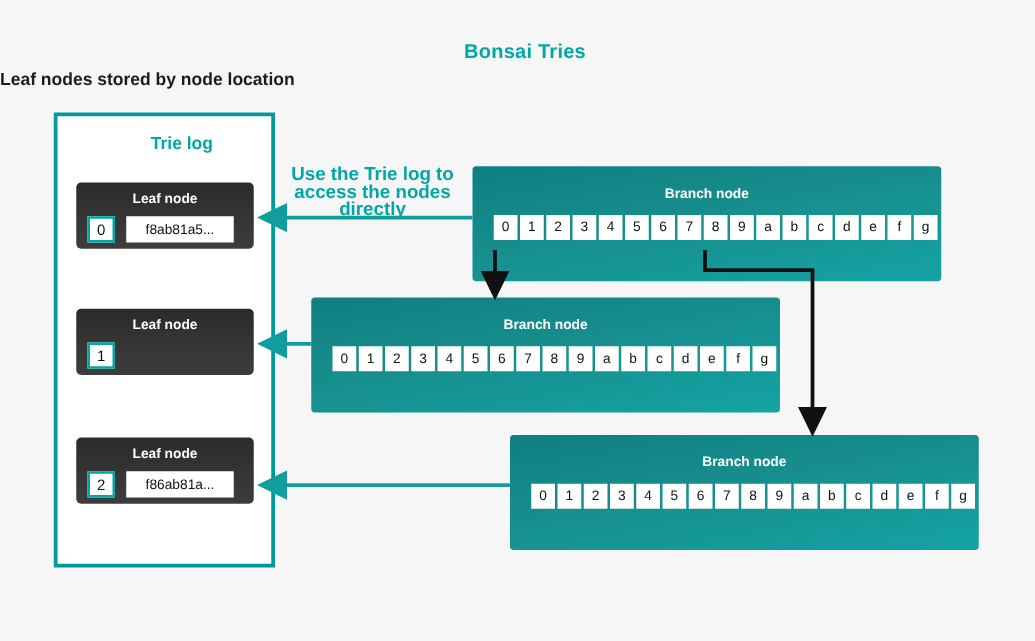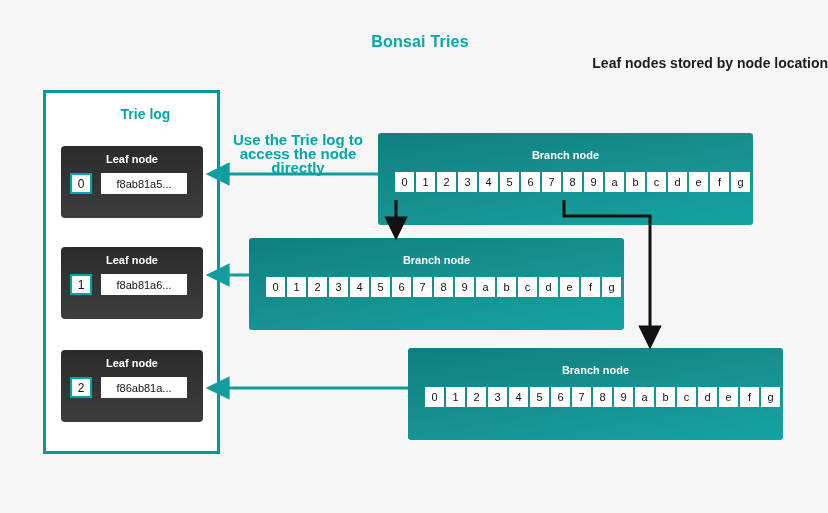--- a/index.html
+++ b/index.html
@@ -12,40 +12,40 @@
   #stage { position: relative; width: 828px; height: 513px; }
 
   
   .title {
     position: absolute; left: 0; top: 33px; width: 828px;
     text-align: center; font-size: 16px; font-weight: bold;
     color: #00a7a7; letter-spacing: .2px; padding-left: 12px;
   }
   .subtitle {
     position: absolute; left: 0; top: 55px; width: 828px;
-    text-align: right; font-size: 14px; font-weight: bold;
+    text-align: left; font-size: 14px; font-weight: bold;
     color: #1c1c1c;
   }
 
   
   .trielog-panel {
     position: absolute; left: 43px; top: 90px;
     width: 177px; height: 364px;
     background: #ffffff;
     border: 3px solid #009a9a;
   }
   .trielog-title {
     position: absolute; left: 43px; top: 106px; width: 205px;
     text-align: center; font-size: 14px; font-weight: bold;
     color: #00a7a7;
   }
 
   
   .leaf {
-    position: absolute; left: 61px; width: 142px; height: 72px;
+    position: absolute; left: 61px; width: 142px; height: 53px;
     background: linear-gradient(180deg, #2b2b2b 0%, #3d3d3d 100%);
     border-radius: 4px;
   }
   .leaf-label {
     position: absolute; left: 0; top: 7px; width: 142px;
     text-align: center; font-size: 11px; font-weight: bold;
     color: #ffffff;
   }
   .leaf-row {
     position: absolute; left: 9px; top: 27px;
@@ -116,35 +116,34 @@
     <div class="leaf-row">
       <div class="leaf-index">0</div>
       <div class="leaf-hash">f8ab81a5...</div>
     </div>
   </div>
 
   <div class="leaf" style="top:247px;">
     <div class="leaf-label">Leaf node</div>
     <div class="leaf-row">
       <div class="leaf-index">1</div>
-      <div class="leaf-hash">f8ab81a6...</div>
     </div>
   </div>
 
   <div class="leaf" style="top:350px;">
     <div class="leaf-label">Leaf node</div>
     <div class="leaf-row">
       <div class="leaf-index">2</div>
       <div class="leaf-hash">f86ab81a...</div>
     </div>
   </div>
 
   <div class="annotation">
     <span>Use the Trie log to</span><br>
-    <span>access the node directly</span>
+    <span>access the nodes directly</span>
   </div>
 
   <div class="branch" style="left:378px; top:133px; width:375px;">
     <div class="branch-label">Branch node</div>
     <div class="branch-cells" id="cells-0" style="left:17px;">
         <div class="cell">0</div>
         <div class="cell">1</div>
         <div class="cell">2</div>
         <div class="cell">3</div>
         <div class="cell">4</div>

